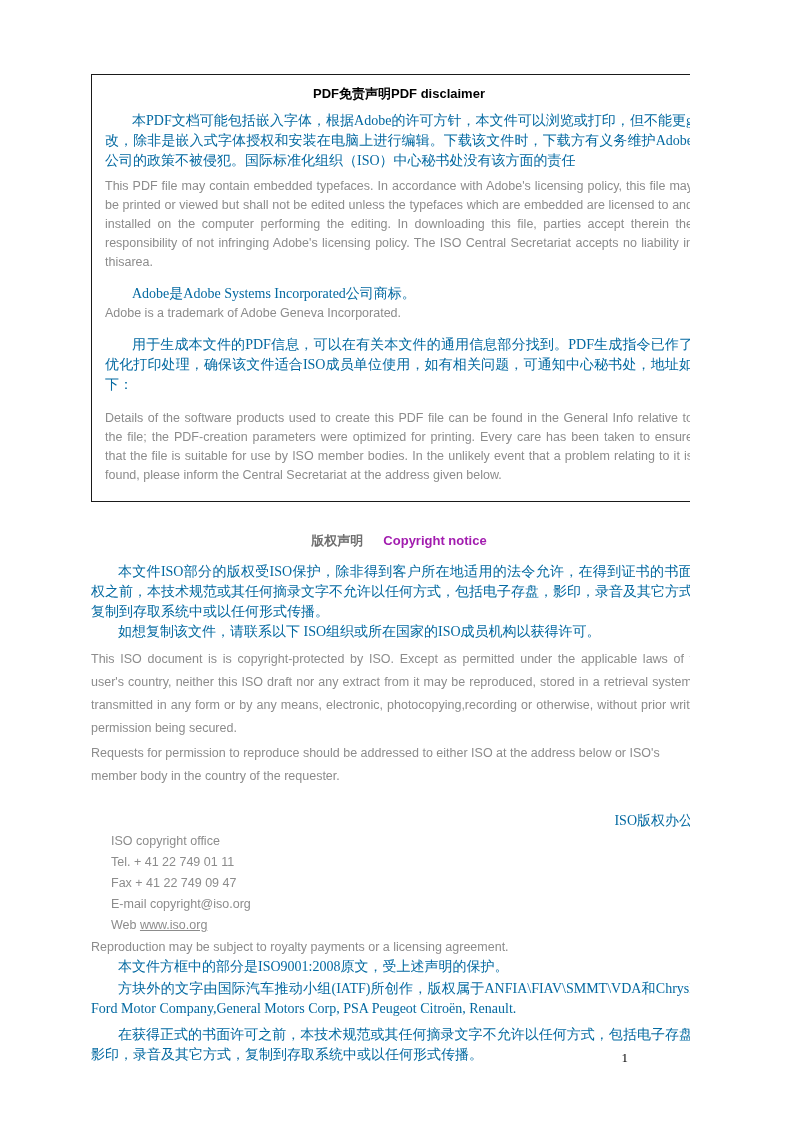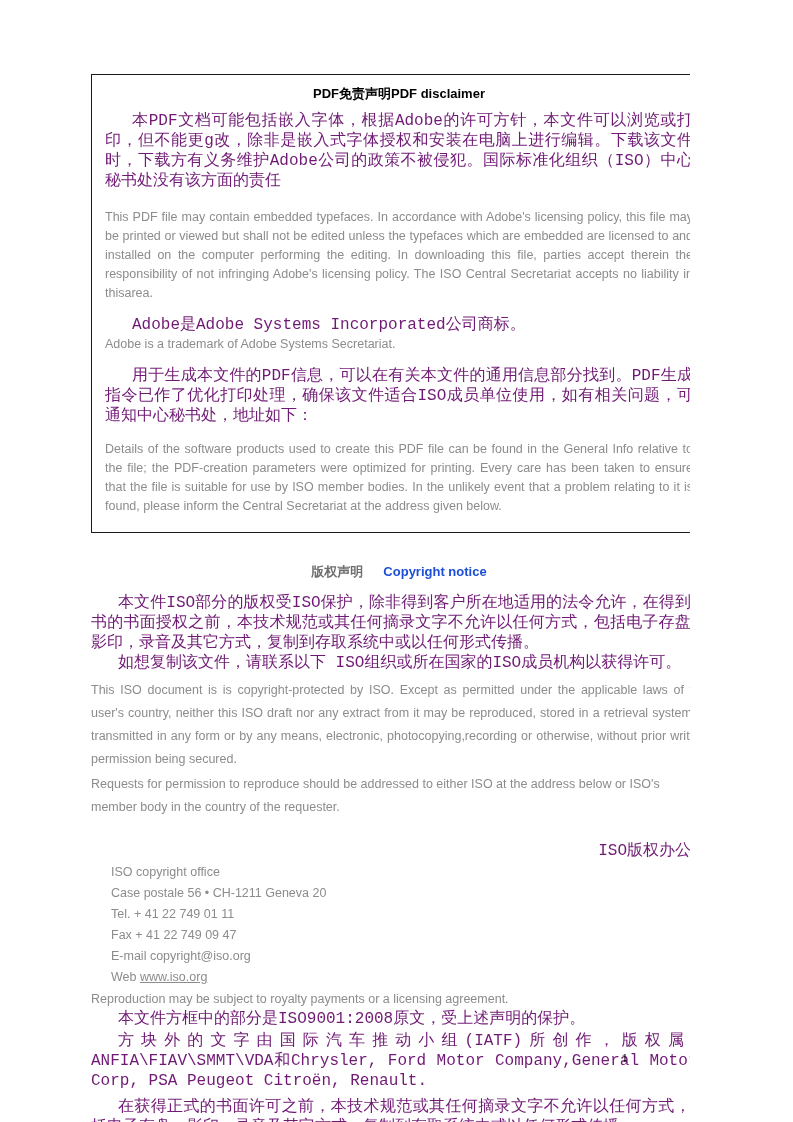--- a/index.html
+++ b/index.html
@@ -10,24 +10,24 @@
     height: 1122px;
     background: #ffffff;
     font-family: "Liberation Sans", sans-serif;
     overflow: hidden;
   }
   .content { position: absolute; left: 91px; top: 74px; width: 616px; }
 
   p { margin: 0; }
 
   .zh {
-    font-family: Liberation Mono, monospace;
-    font-size: 16px;
+    font-family: Liberation Serif, serif;
+    font-size: 14px;
     line-height: 20px;
-    color: #701a75;
+    color: #0369a1;
   }
   .en {
     font-family: "Liberation Sans", sans-serif;
     font-size: 12.5px;
     line-height: 19px;
     color: #8c8c8c;
   }
   .en-wide { line-height: 23px; }
   .indent { text-indent: 27px; }
   .justify { text-align: justify; }
@@ -39,36 +39,36 @@
   .box-title {
     font-family: "Liberation Sans", sans-serif;
     font-weight: bold;
     font-size: 13px;
     color: #000000;
     text-align: center;
     margin: 2px 0 8px 0;
   }
 
   .mt2  { margin-top: 2px; }
-  .mt4  { margin-top: 17px; }
+  .mt4  { margin-top: 6px; }
   .mt6  { margin-top: 6px; }
   .mt12 { margin-top: 12px; }
   .mt14 { margin-top: 14px; }
   .mt26 { margin-top: 26px; }
   .mt30 { }
 
   .copyright-heading {
     margin-top: 30px;
     text-align: center;
     font-family: "Liberation Sans", sans-serif;
     font-weight: bold;
     font-size: 13px;
   }
   .heading-zh { color: #6e6e6e; }
-  .heading-en { color: #1d4ed8; margin-left: 20px; }
+  .heading-en { color: #a21caf; margin-left: 20px; }
 
   .address { margin-top: 22px; padding-left: 20px; }
   .address p { line-height: 21px; }
   .address .zh { line-height: 21px; text-align: right; }
 
   .link { color: #8c8c8c; text-decoration: underline; cursor: pointer; text-align: right; }
 
   .page-number {
     position: absolute;
     right: 62px;
@@ -82,38 +82,37 @@
 <body>
 
 <div class="page">
   <div class="content">
 
     <div class="disclaimer-box">
       <div class="box-title">PDF免责声明PDF disclaimer</div>
       <p class="zh indent justify">本PDF文档可能包括嵌入字体，根据Adobe的许可方针，本文件可以浏览或打印，但不能更g改，除非是嵌入式字体授权和安装在电脑上进行编辑。下载该文件时，下载方有义务维护Adobe公司的政策不被侵犯。国际标准化组织（ISO）中心秘书处没有该方面的责任</p>
       <p class="en justify mt4">This PDF file may contain embedded typefaces. In accordance with Adobe's licensing policy, this file may be printed or viewed but shall not be edited unless the typefaces which are embedded are licensed to and installed on the computer performing the editing. In downloading this file, parties accept therein the responsibility of not infringing Adobe's licensing policy. The ISO Central Secretariat accepts no liability in thisarea.</p>
       <p class="zh indent mt12">Adobe是Adobe Systems Incorporated公司商标。</p>
-      <p class="en">Adobe is a trademark of Adobe Systems Secretariat.</p>
+      <p class="en">Adobe is a trademark of Adobe Geneva Incorporated.</p>
       <p class="zh indent justify mt12">用于生成本文件的PDF信息，可以在有关本文件的通用信息部分找到。PDF生成指令已作了优化打印处理，确保该文件适合ISO成员单位使用，如有相关问题，可通知中心秘书处，地址如下：</p>
       <p class="en justify mt14">Details of the software products used to create this PDF file can be found in the General Info relative to the file; the PDF-creation parameters were optimized for printing. Every care has been taken to ensure that the file is suitable for use by ISO member bodies. In the unlikely event that a problem relating to it is found, please inform the Central Secretariat at the address given below.</p>
     </div>
 
     <div class="copyright-heading">
       <span class="heading-zh">版权声明</span><span class="heading-en">Copyright notice</span>
     </div>
 
     <p class="zh indent justify mt12">本文件ISO部分的版权受ISO保护，除非得到客户所在地适用的法令允许，在得到证书的书面授权之前，本技术规范或其任何摘录文字不允许以任何方式，包括电子存盘，影印，录音及其它方式，复制到存取系统中或以任何形式传播。</p>
     <p class="zh indent">如想复制该文件，请联系以下 ISO组织或所在国家的ISO成员机构以获得许可。</p>
     <p class="en en-wide justify mt6">This ISO document is is copyright-protected by ISO. Except as permitted under the applicable laws of the user's country, neither this ISO draft nor any extract from it may be reproduced, stored in a retrieval system or transmitted in any form or by any means, electronic, photocopying,recording or otherwise, without prior written permission being secured.</p>
     <p class="en en-wide mt2">Requests for permission to reproduce should be addressed to either ISO at the address below or ISO's member body in the country of the requester.</p>
 
     <div class="address">
       <p class="zh">ISO版权办公室</p>
       <p class="en">ISO copyright office</p>
-      <p class="en">Case postale 56 • CH-1211 Geneva 20</p>
       <p class="en">Tel. + 41 22 749 01 11</p>
       <p class="en">Fax + 41 22 749 09 47</p>
       <p class="en">E-mail copyright@iso.org</p>
       <p class="en"><span>Web </span><a class="link">www.iso.org</a></p>
     </div>
 
     <p class="en mt2">Reproduction may be subject to royalty payments or a licensing agreement.</p>
 
     <p class="zh indent mt30">本文件方框中的部分是ISO9001:2008原文，受上述声明的保护。</p>
     <p class="zh indent justify mt2">方块外的文字由国际汽车推动小组(IATF)所创作，版权属于ANFIA\FIAV\SMMT\VDA和Chrysler, Ford Motor Company,General Motors Corp, PSA Peugeot Citroën, Renault.</p>

